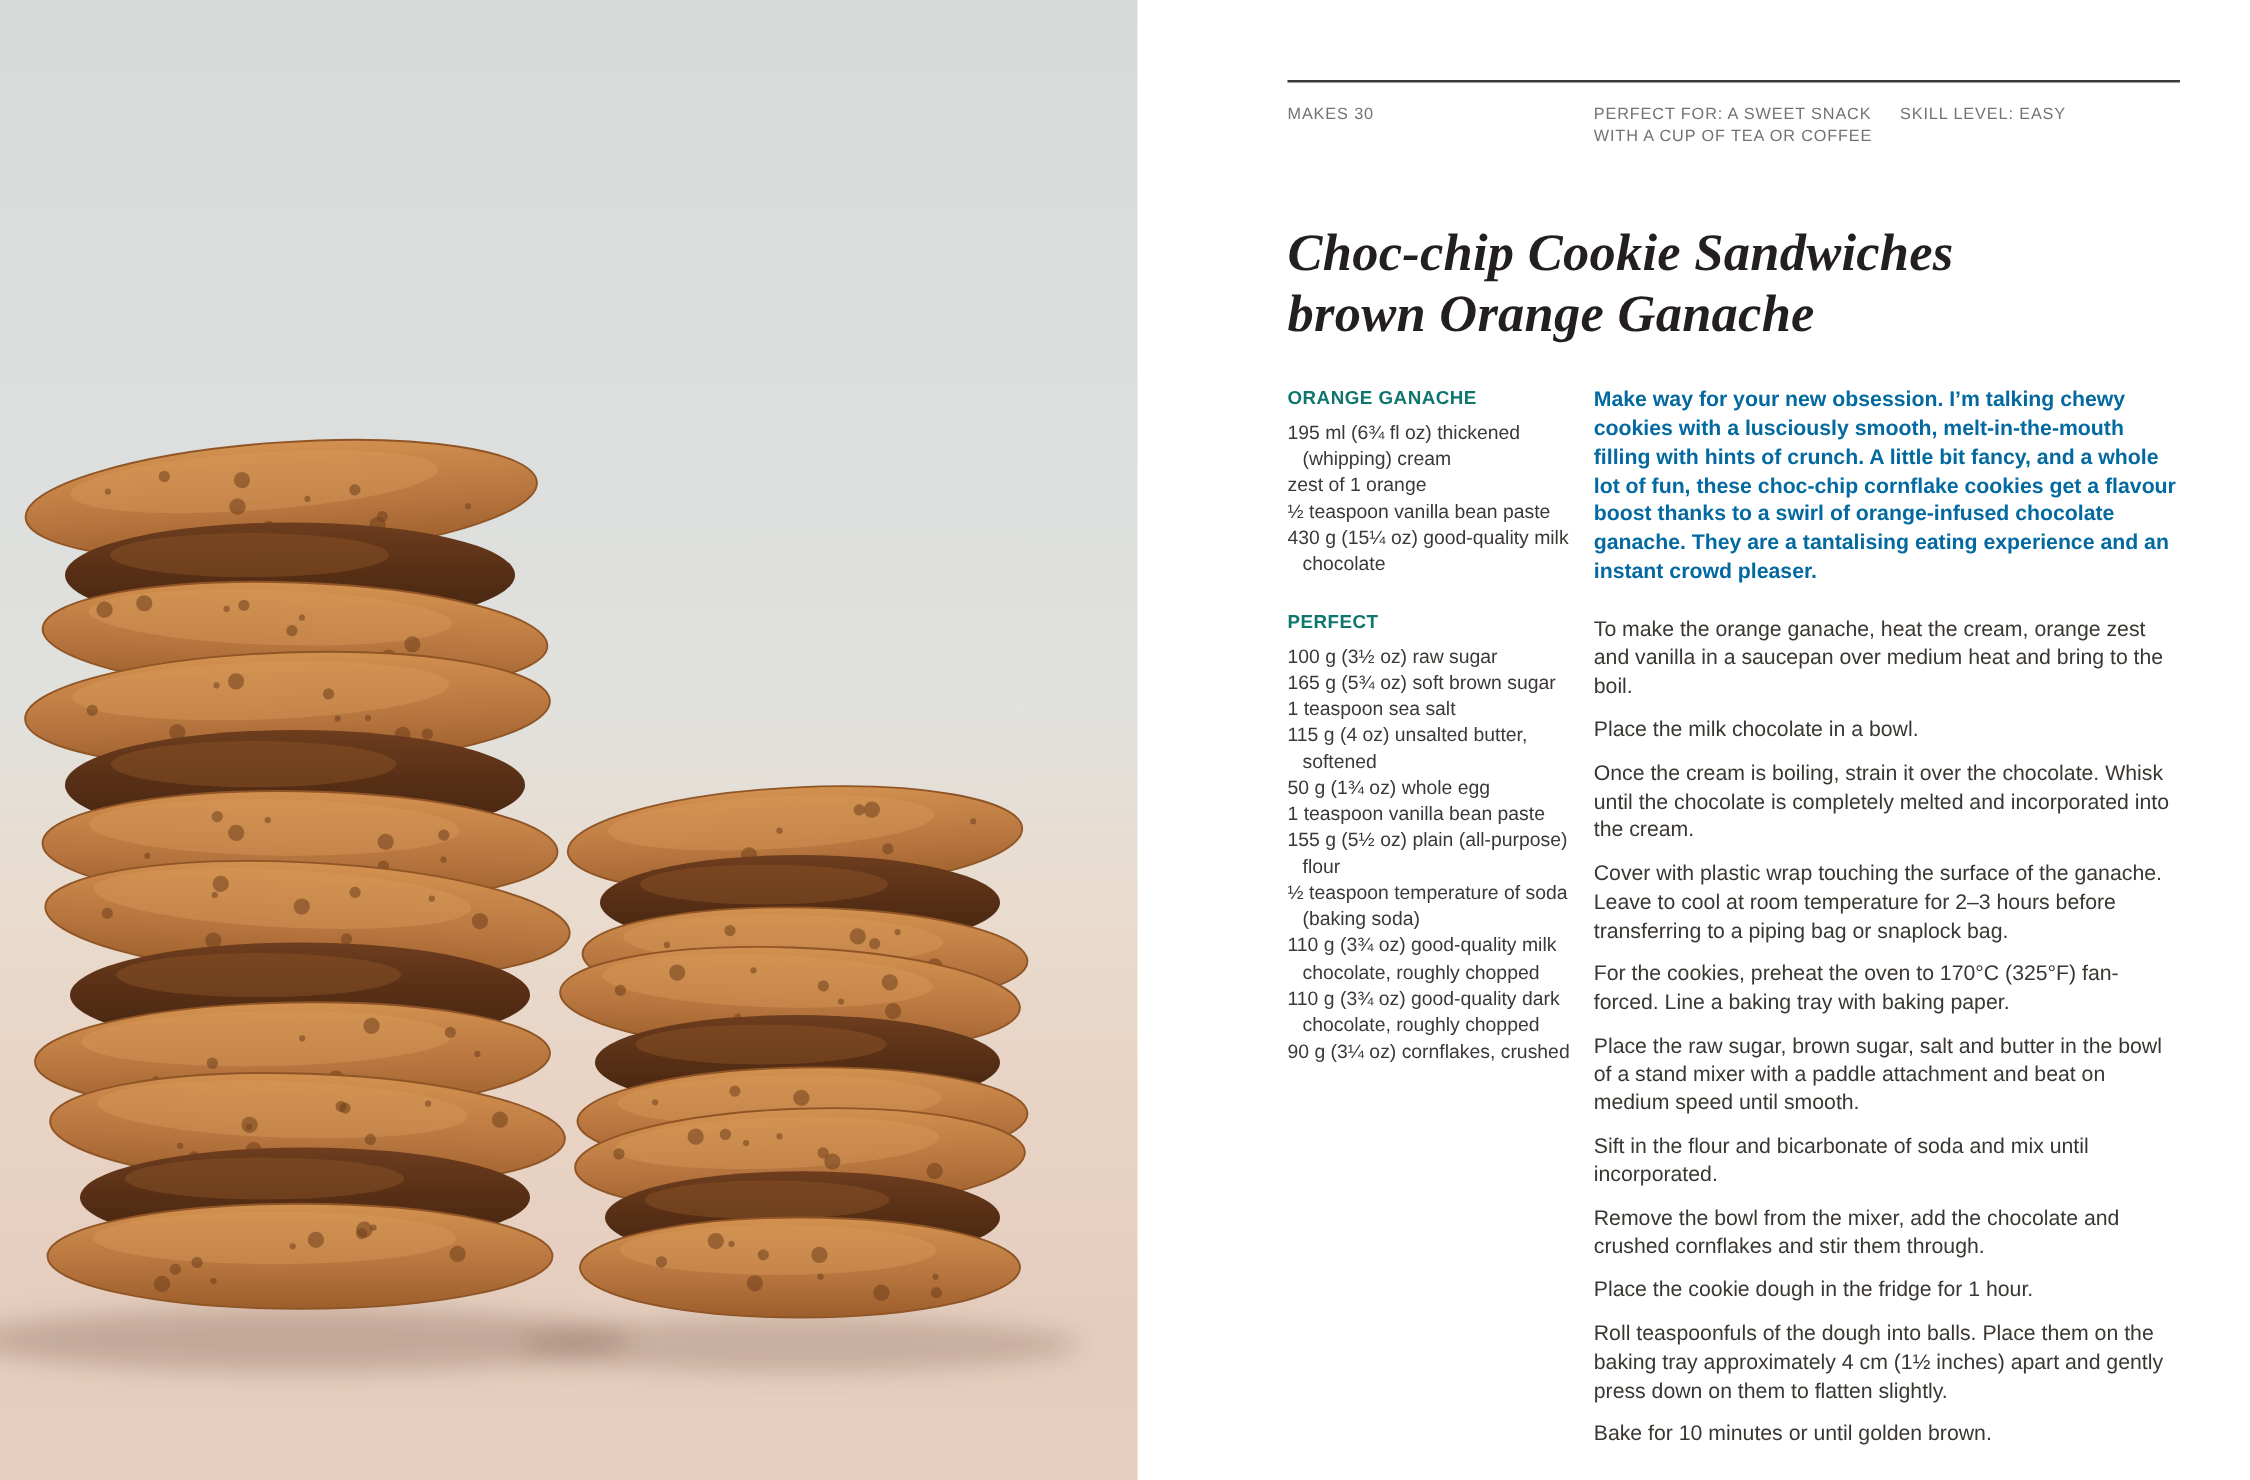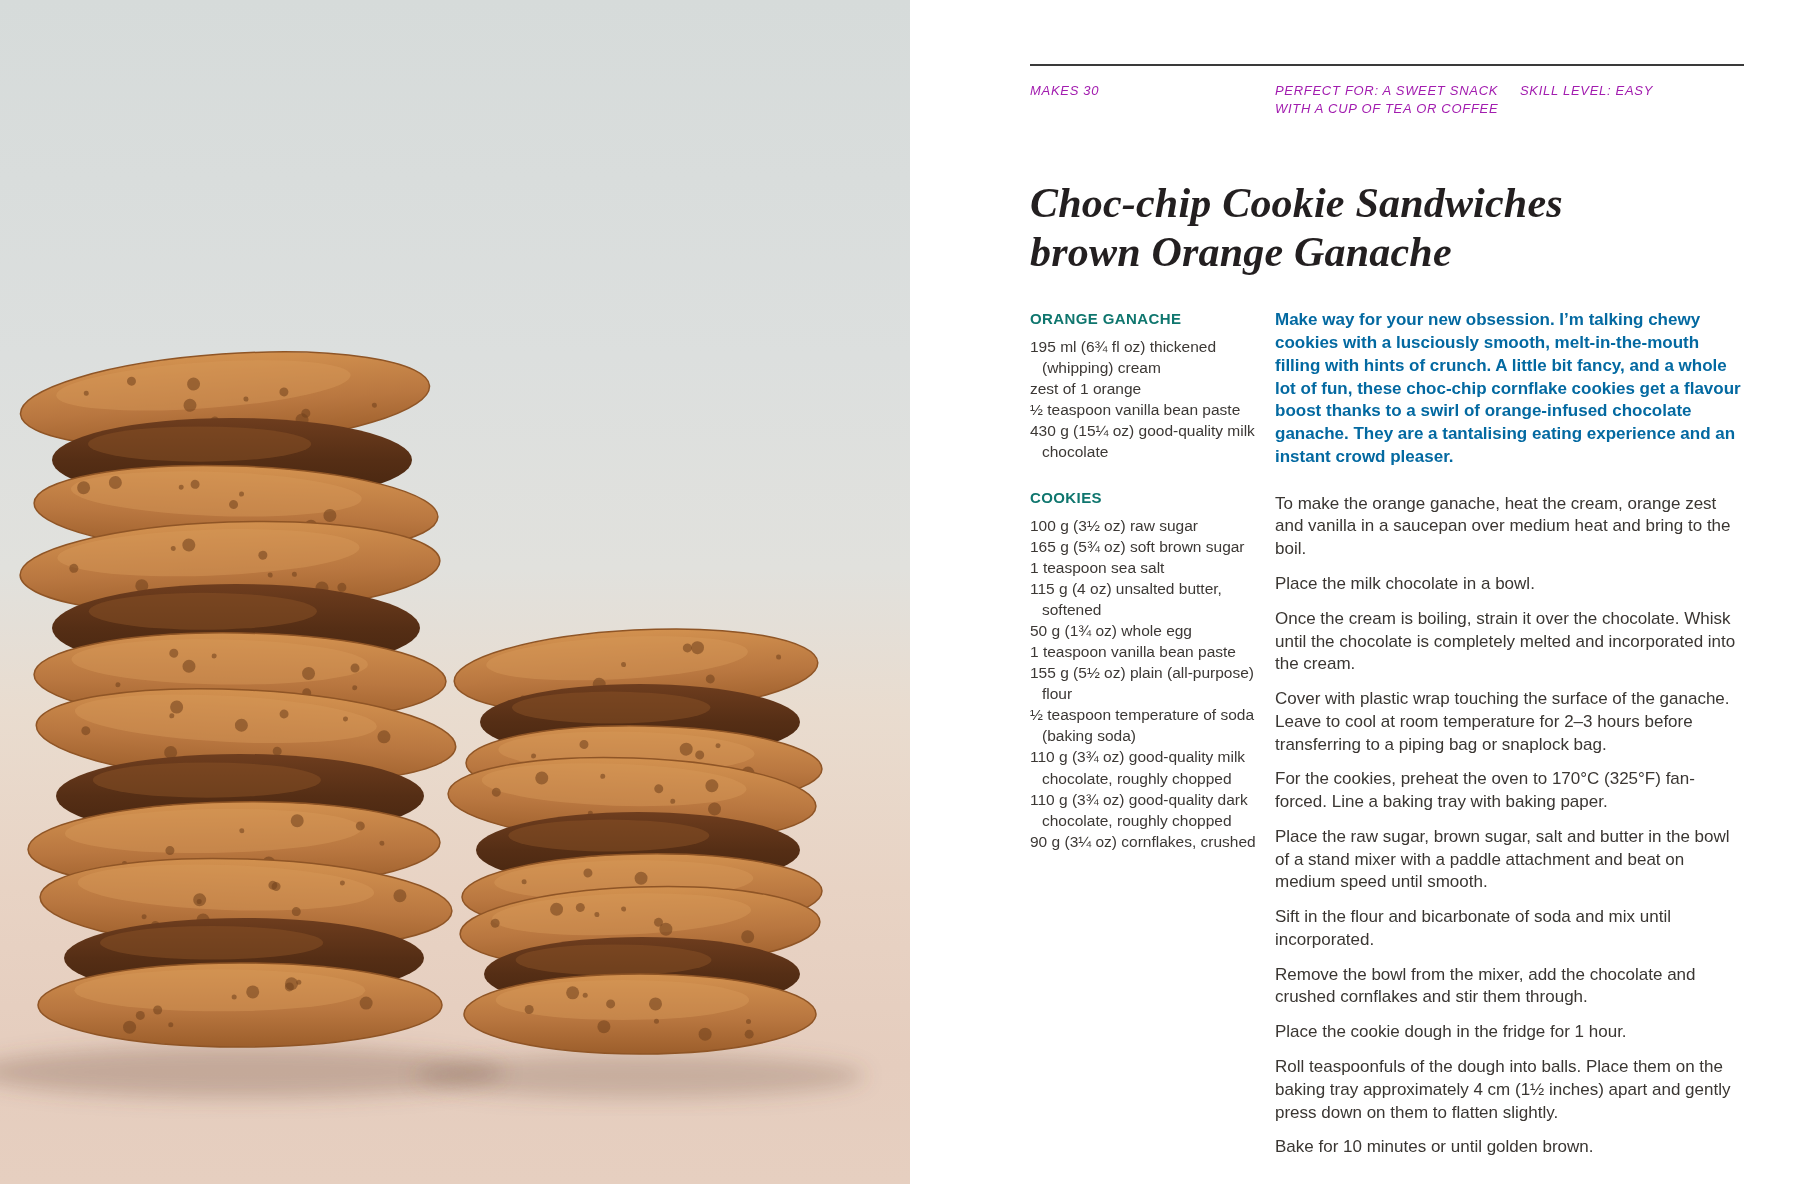--- a/index.html
+++ b/index.html
@@ -25,23 +25,22 @@
   .page {
     flex:1; height:1184px;
     padding:0 56px 22px 120px;
     display:flex; flex-direction:column;
     background:#ffffff;
   }
   .rule { border-top:2px solid #3a3a3a; margin-top:64px; }
   .meta-row {
     display:grid; grid-template-columns:245px 245px auto;
     padding-top:16px;
-    font-size:13px; letter-spacing:0.7px; color:#a21caf;
+    font-size:13px; letter-spacing:0.7px; color:#737373;
     line-height:1.35;
-    font-style:italic;
   }
   .title {
     font-family:"Liberation Serif", serif;
     font-weight:700; font-size:42px; line-height:1.17;
     color:#231f20; margin-top:62px; letter-spacing:0.2px;font-style:italic;
   }
   .cols { display:flex; margin-top:32px; }
   .ingredients { width:235px; flex:0 0 235px; margin-right:10px;
     font-size:15.5px; line-height:1.36; color:#3c3835; }
   .ing-head { font-weight:700; font-size:15px; letter-spacing:0.4px;
@@ -329,21 +328,21 @@
       <div class="ing-section">
         <div class="ing-head">ORANGE GANACHE</div>
         <div>
             <div class="ing-item">195 ml (6¾ fl oz) thickened (whipping) cream</div>
             <div class="ing-item">zest of 1 orange</div>
             <div class="ing-item">½ teaspoon vanilla bean paste</div>
             <div class="ing-item">430 g (15¼ oz) good-quality milk chocolate</div>
           </div>
       </div>
       <div class="ing-section">
-        <div class="ing-head">COOKIES</div>
+        <div class="ing-head">PERFECT</div>
         <div>
             <div class="ing-item">100 g (3½ oz) raw sugar</div>
             <div class="ing-item">165 g (5¾ oz) soft brown sugar</div>
             <div class="ing-item">1 teaspoon sea salt</div>
             <div class="ing-item">115 g (4 oz) unsalted butter, softened</div>
             <div class="ing-item">50 g (1¾ oz) whole egg</div>
             <div class="ing-item">1 teaspoon vanilla bean paste</div>
             <div class="ing-item">155 g (5½ oz) plain (all-purpose) flour</div>
             <div class="ing-item">½ teaspoon temperature of soda (baking soda)</div>
             <div class="ing-item">110 g (3¾ oz) good-quality milk chocolate, roughly chopped</div>

